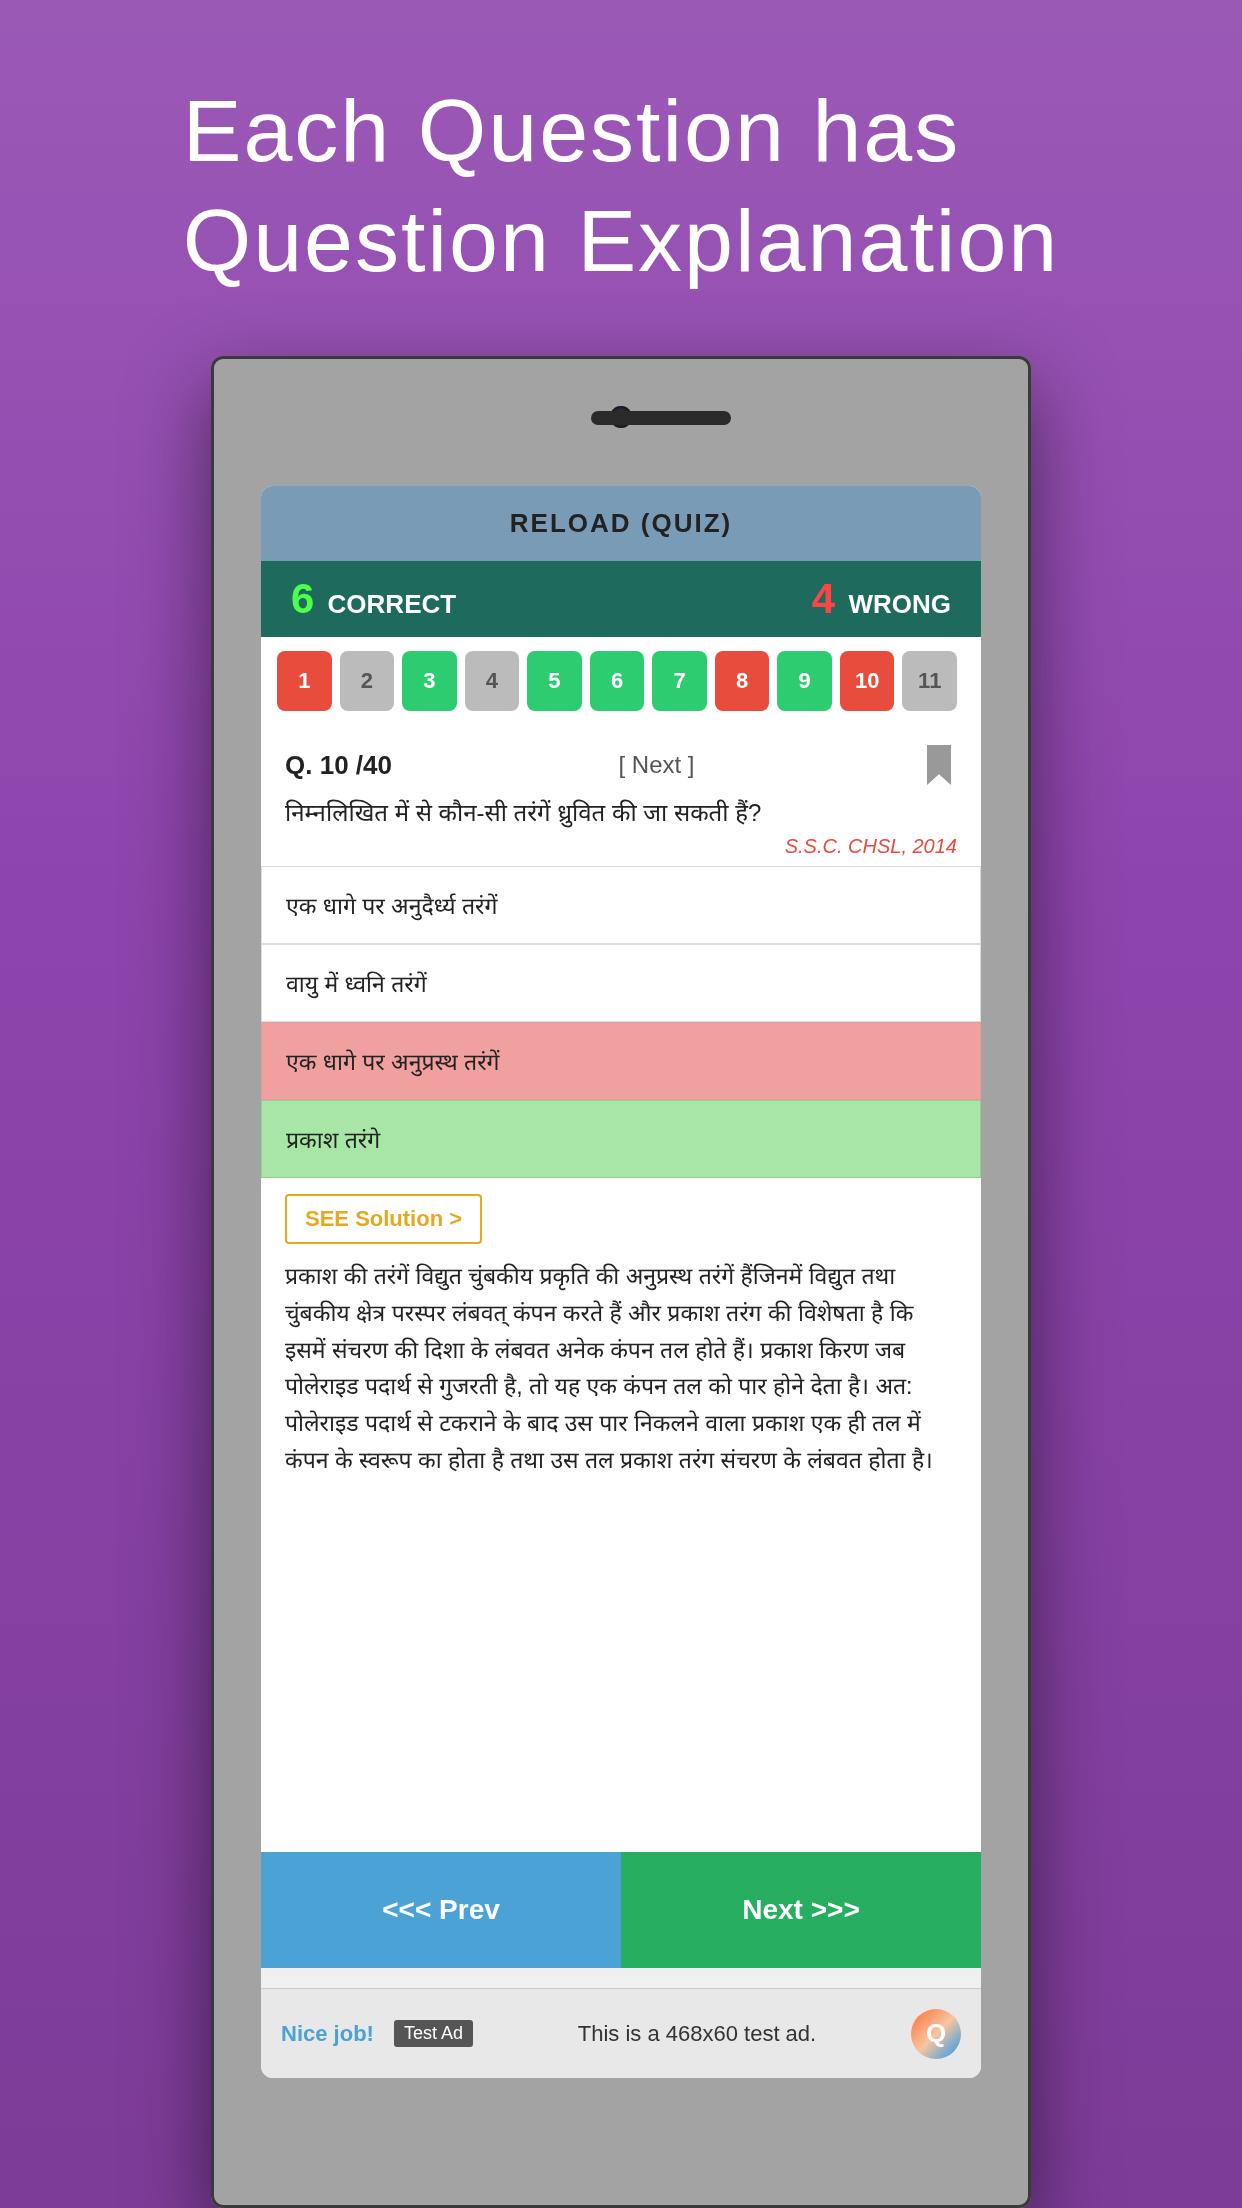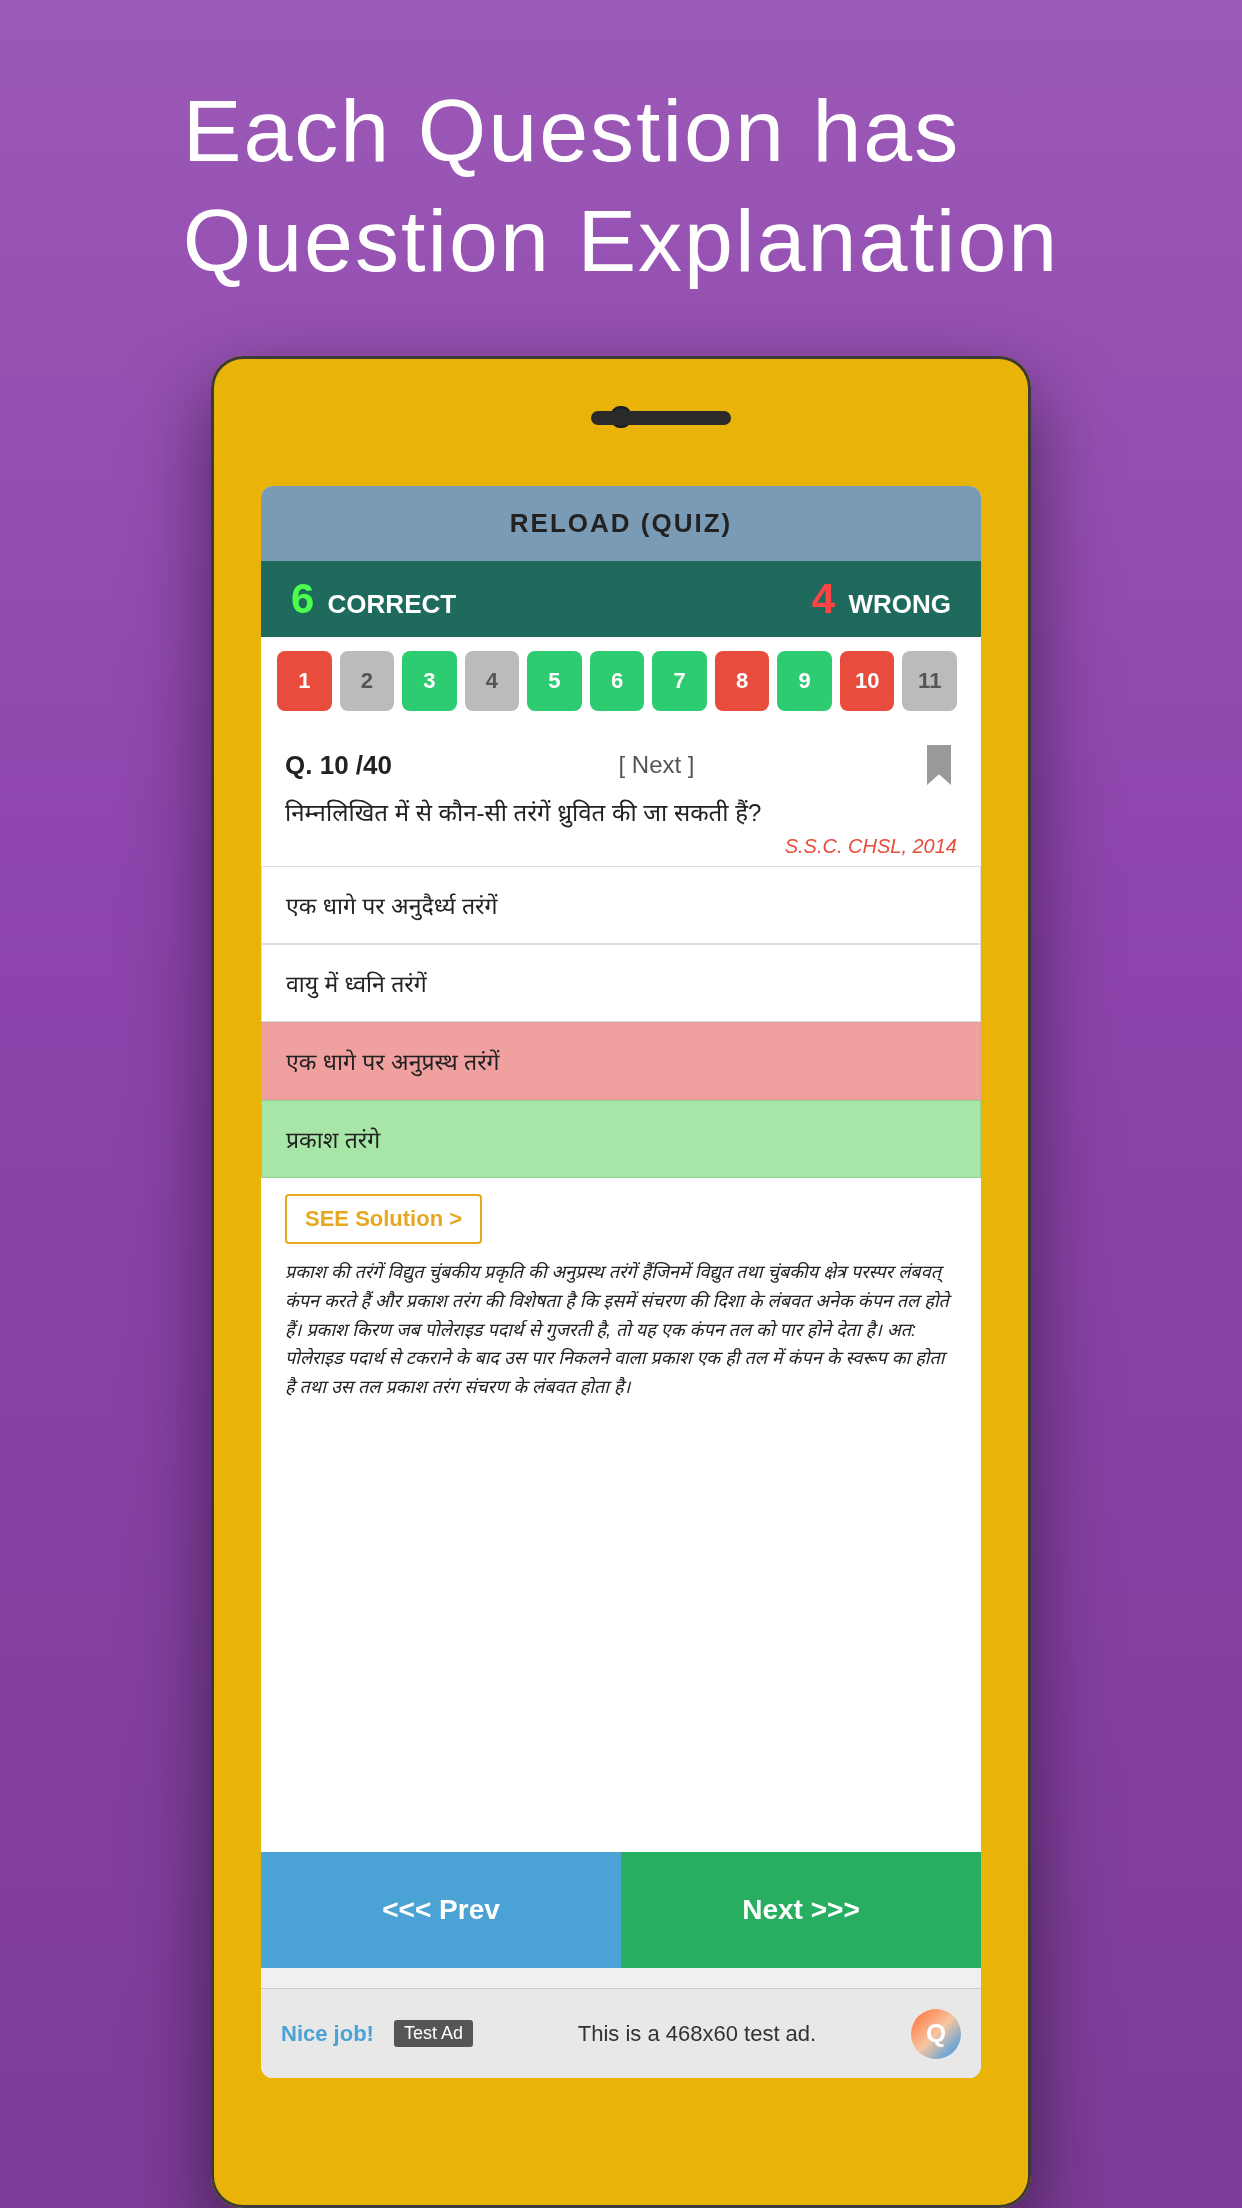--- a/index.html
+++ b/index.html
@@ -23,22 +23,22 @@
       margin-top: 76px;
       line-height: 1.25;
       letter-spacing: 2px;
       padding: 0 60px;
     }
 
     
     .phone-outer {
       width: 820px;
       height: 1880px;
-      background: #eab308;
-      border-radius: 32px;
+      background: #a3a3a3;
+      border-radius: 12px;
       margin-top: 60px;
       position: relative;
       box-shadow: 0 30px 80px rgba(0,0,0,0.5), inset 0 0 0 3px #3a3a3a;
       display: flex;
       flex-direction: column;
       align-items: center;
     }
 
     
     .phone-camera {
@@ -220,24 +220,23 @@
       color: #e6a820;
       background: white;
       font-size: 22px;
       font-weight: bold;
       padding: 10px 18px;
       border-radius: 4px;
       display: inline-block;
       margin-bottom: 14px;
     }
     .solution-text {
-      font-size: 18px;
+      font-size: 23px;
       color: #222;
       line-height: 1.6;
-      font-style: italic;
     }
 
     
     .nav-buttons {
       display: flex;
       gap: 0;
       flex-shrink: 0;
       height: 116px;
     }
     .nav-btn-prev {

